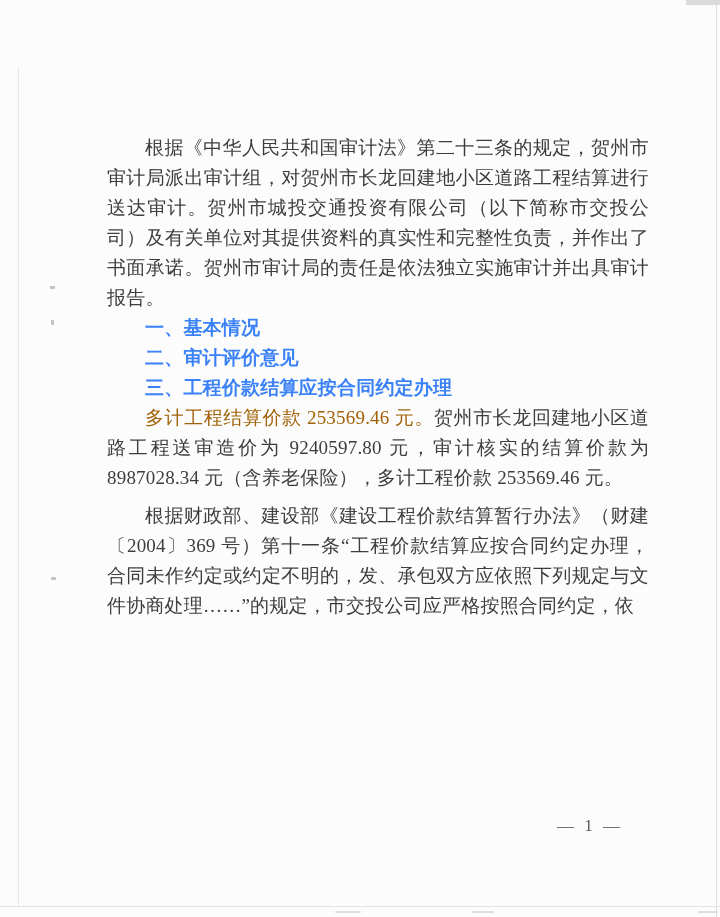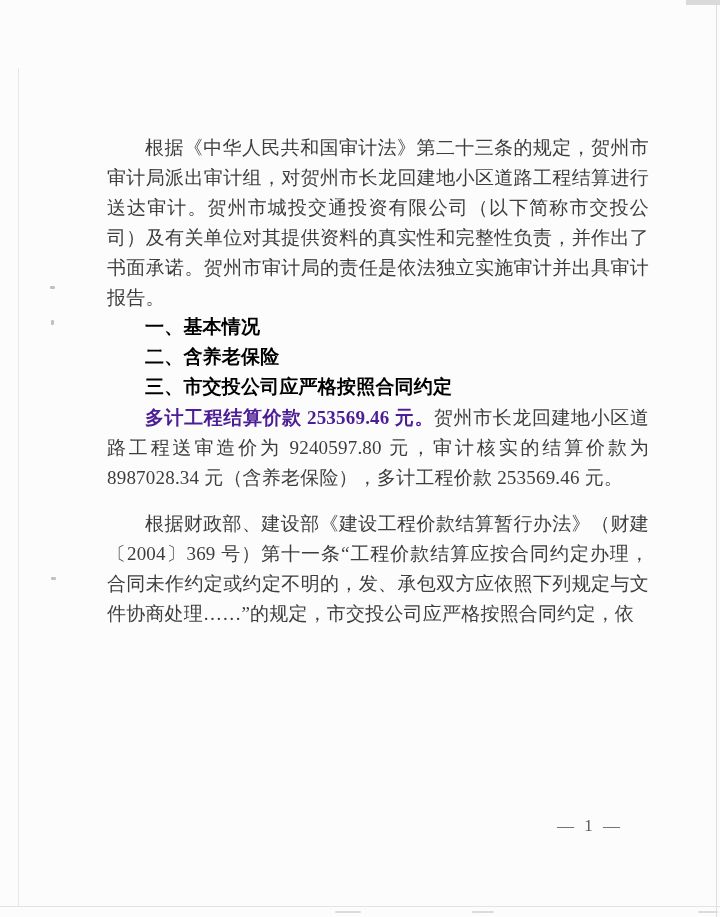--- a/index.html
+++ b/index.html
@@ -49,28 +49,28 @@
   .content {
     position: absolute; left: 107px; top: 133px; width: 542px;
     color: #3d3d3d;
     font-size: 19px; line-height: 30px;
     text-align: justify;
     text-justify: inter-character;
     letter-spacing: 0.2px;
   }
   .content p, .content h2 { text-indent: 2em; }
   .content h2 {
-    font-family: Liberation Mono, monospace;
-    font-size: 19px; font-weight: 700; color: #000000;
+    font-family: Liberation Sans, sans-serif;
+    font-size: 19px; font-weight: 700; color: #3b82f6;
     line-height: 30px;
   }
   .content .bold-lead {
-    font-weight: 700; color: #4c1d95;
+    font-weight: 400; color: #a16207;
   }
-  .content .gap-top { margin-top: 16px; }
+  .content .gap-top { margin-top: 8px; }
   .page-number {
     position: absolute; left: 557px; top: 816px;
     font-size: 17px; line-height: 20px;
     color: #5c5c5c; letter-spacing: 3px;
     font-family: "Liberation Serif", "DejaVu Serif", serif;
     white-space: nowrap;
   }
 </style>
 </head>
 <body>
@@ -88,24 +88,24 @@
   <div class="speck p2"></div>
   <div class="speck p3"></div>
 
   <div class="content">
 
     <p>根据《中华人民共和国审计法》第二十三条的规定，贺州市审计局派出审计组，对贺州市长龙回建地小区道路工程结算进行送达审计。贺州市城投交通投资有限公司（以下简称市交投公司）及有关单位对其提供资料的真实性和完整性负责，并作出了书面承诺。贺州市审计局的责任是依法独立实施审计并出具审计报告。</p>
 
     <h2>一、基本情况</h2>
 
 
-    <h2>二、含养老保险</h2>
+    <h2>二、审计评价意见</h2>
 
 
-    <h2>三、市交投公司应严格按照合同约定</h2>
+    <h2>三、工程价款结算应按合同约定办理</h2>
 
     <p><span class="bold-lead">多计工程结算价款 253569.46 元。</span><span>贺州市长龙回建地小区道路工程送审造价为 9240597.80 元，审计核实的结算价款为 8987028.34 元（含养老保险），多计工程价款 253569.46 元。</span></p>
 
     <p class="gap-top">根据财政部、建设部《建设工程价款结算暂行办法》（财建〔2004〕369 号）第十一条“工程价款结算应按合同约定办理，合同未作约定或约定不明的，发、承包双方应依照下列规定与文件协商处理……”的规定，市交投公司应严格按照合同约定，依</p>
 
   </div>
 
   <div class="page-number">— 1 —</div>
 
 </div>

